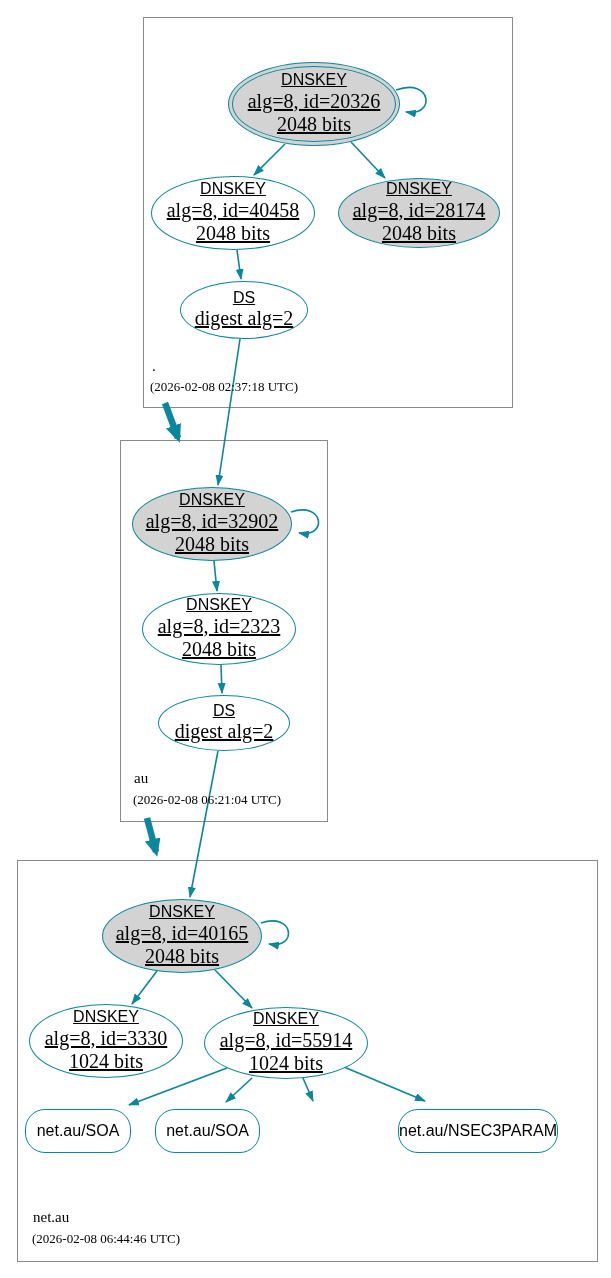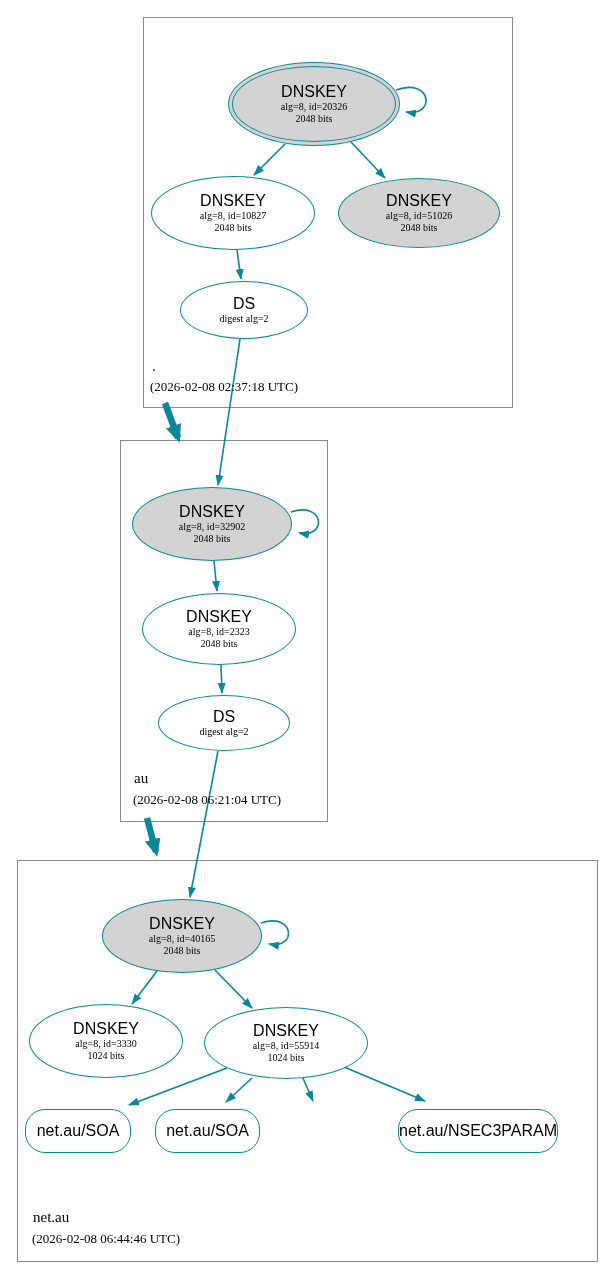--- a/index.html
+++ b/index.html
@@ -29,35 +29,36 @@
   .edge.thick{stroke-width:6.5;}
   .arrowfill{fill:var(--secure,#0a879a);}
   .node{
     position:absolute;
     box-sizing:border-box;
     border:1.6px solid var(--secure,#0a879a);
     border-radius:50%;
     background:var(--plain_fill,#ffffff);
     display:flex;flex-direction:column;align-items:center;justify-content:center;
     text-align:center;
+    text-decoration:underline;
   }
   .node.gray{background:var(--key_fill,#d3d3d3);}
   .ring{
     position:absolute;inset:3px;
     border:1.6px solid var(--secure,#0a879a);
     border-radius:50%;
     pointer-events:none;
   }
   .ntitle{
     font-family:"Liberation Sans", sans-serif;
     font-size:16px;line-height:1.15;
   }
   .ndetail{
     font-family:"Liberation Serif", serif;
-    font-size:10px;line-height:1.18;
+    font-size:20px;line-height:1.18;
   }
   .rrset{
     position:absolute;
     box-sizing:border-box;
     border:1.6px solid var(--secure,#0a879a);
     border-radius:20px;
     background:var(--plain_fill,#ffffff);
     display:flex;align-items:center;justify-content:center;
     font-family:"Liberation Sans", sans-serif;
     font-size:16px;
@@ -121,27 +122,27 @@
 
   <div class="node gray" style="left:228px;top:62px;width:172px;height:84px">
     <div class="ring"></div>
     <div class="ntitle">DNSKEY</div>
     <div class="ndetail">alg=8, id=20326</div>
     <div class="ndetail">2048 bits</div>
   </div>
 
   <div class="node" style="left:151px;top:176px;width:164px;height:74px">
     <div class="ntitle">DNSKEY</div>
-    <div class="ndetail">alg=8, id=10827</div>
+    <div class="ndetail">alg=8, id=40458</div>
     <div class="ndetail">2048 bits</div>
   </div>
 
   <div class="node gray" style="left:338px;top:178px;width:162px;height:70px">
     <div class="ntitle">DNSKEY</div>
-    <div class="ndetail">alg=8, id=51026</div>
+    <div class="ndetail">alg=8, id=28174</div>
     <div class="ndetail">2048 bits</div>
   </div>
 
   <div class="node" style="left:180px;top:281px;width:128px;height:58px">
     <div class="ntitle">DS</div>
     <div class="ndetail">digest alg=2</div>
   </div>
 
   <div class="zone-name" style="left:152px;top:358px">.</div>
   <div class="zone-ts" style="left:150px;top:380px">(2026-02-08 02:37:18 UTC)</div>

